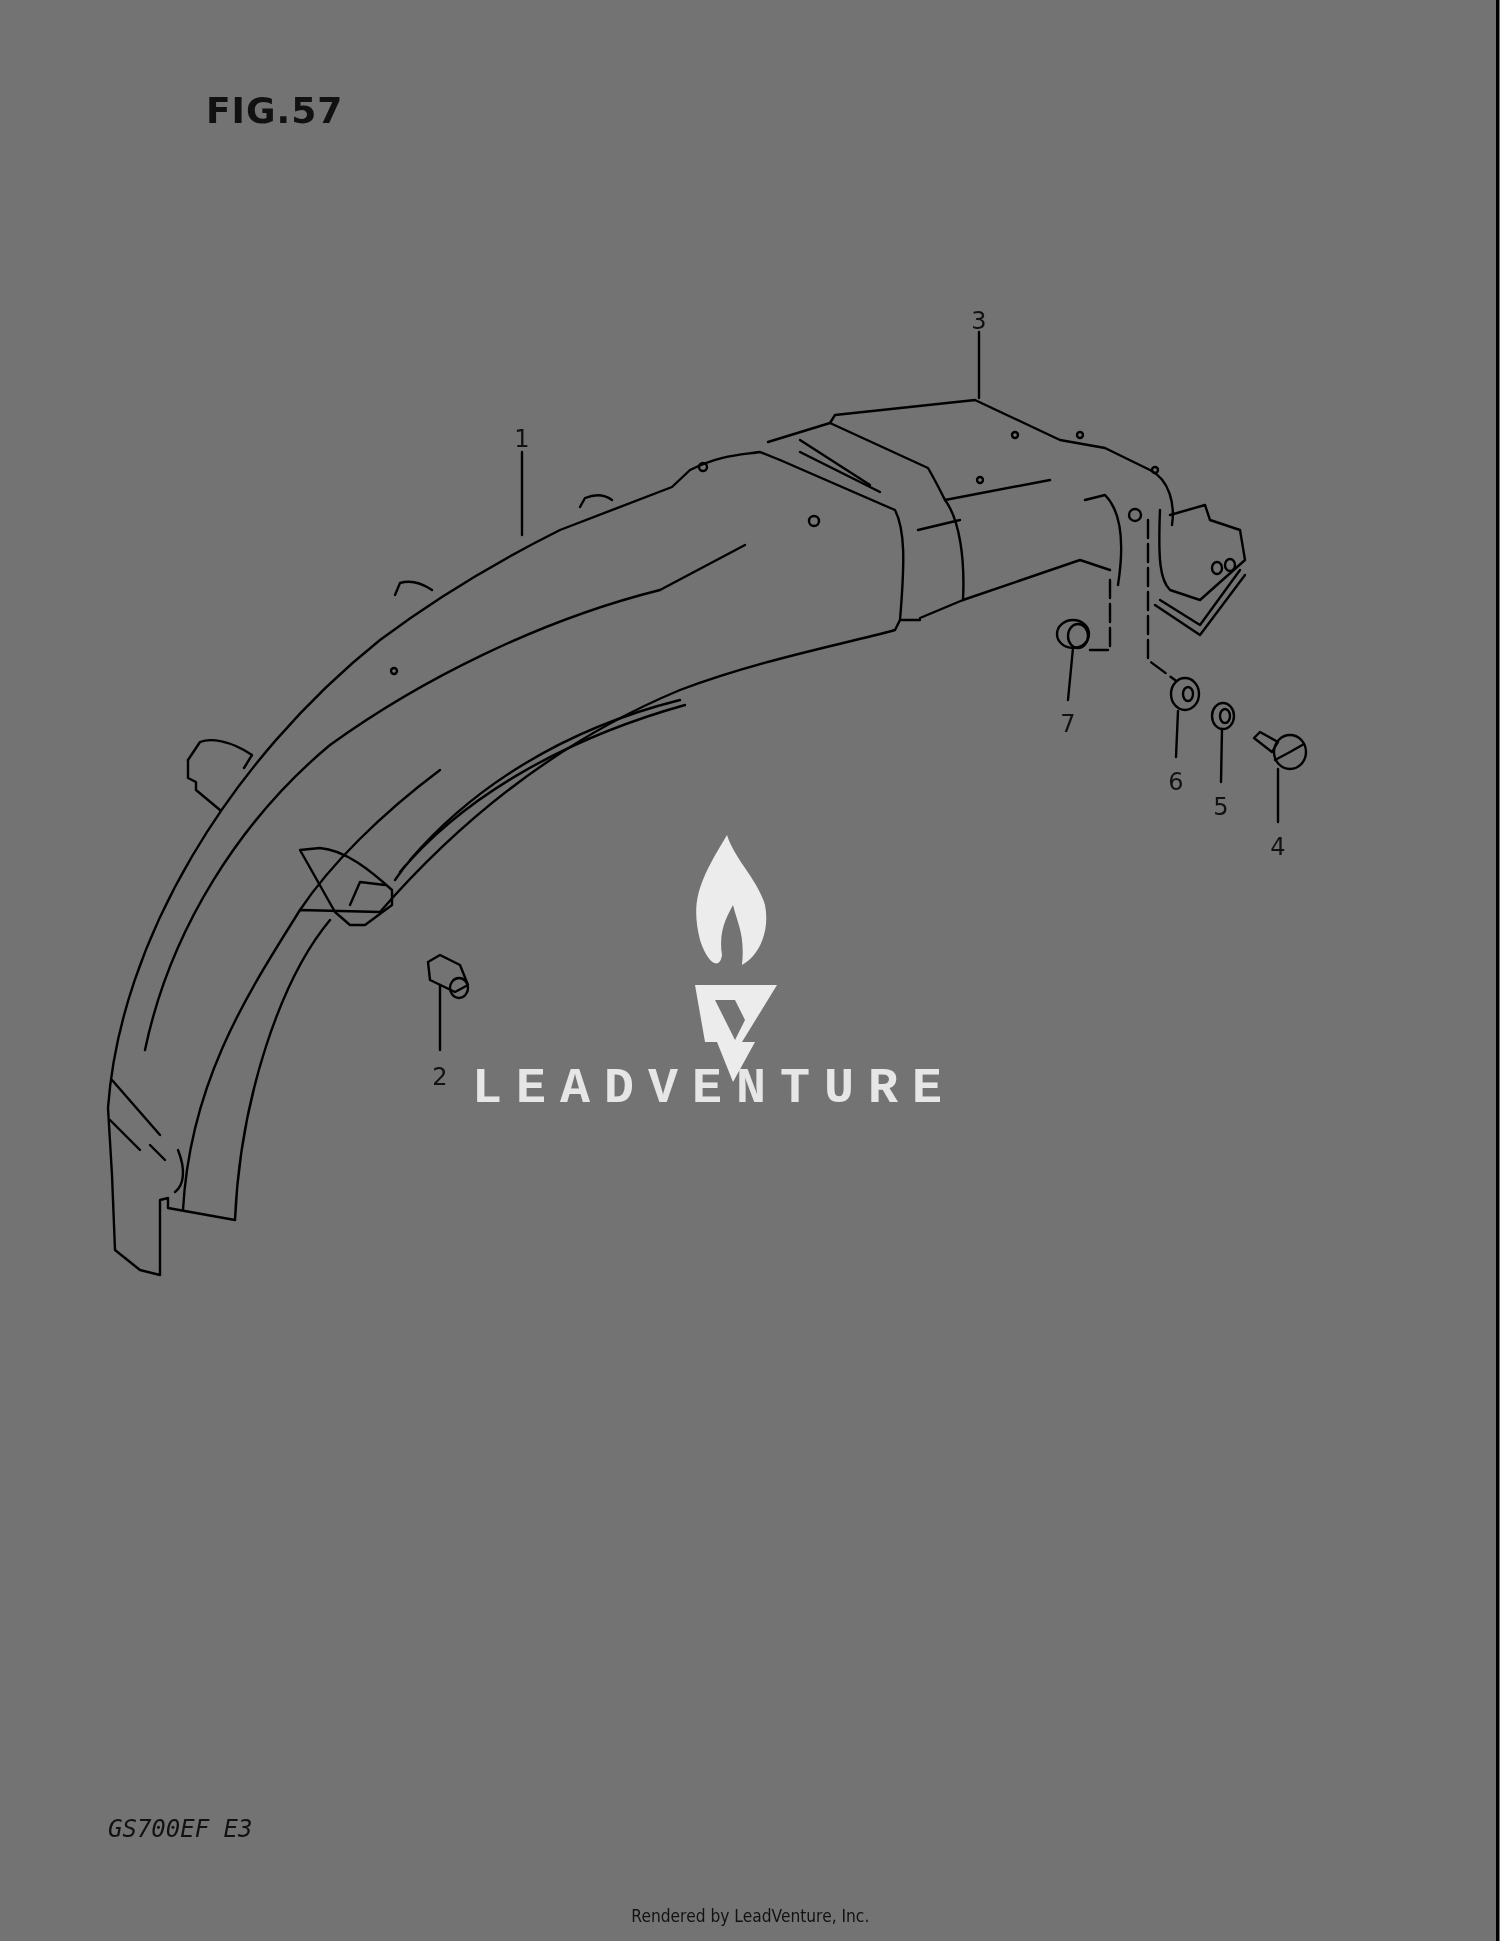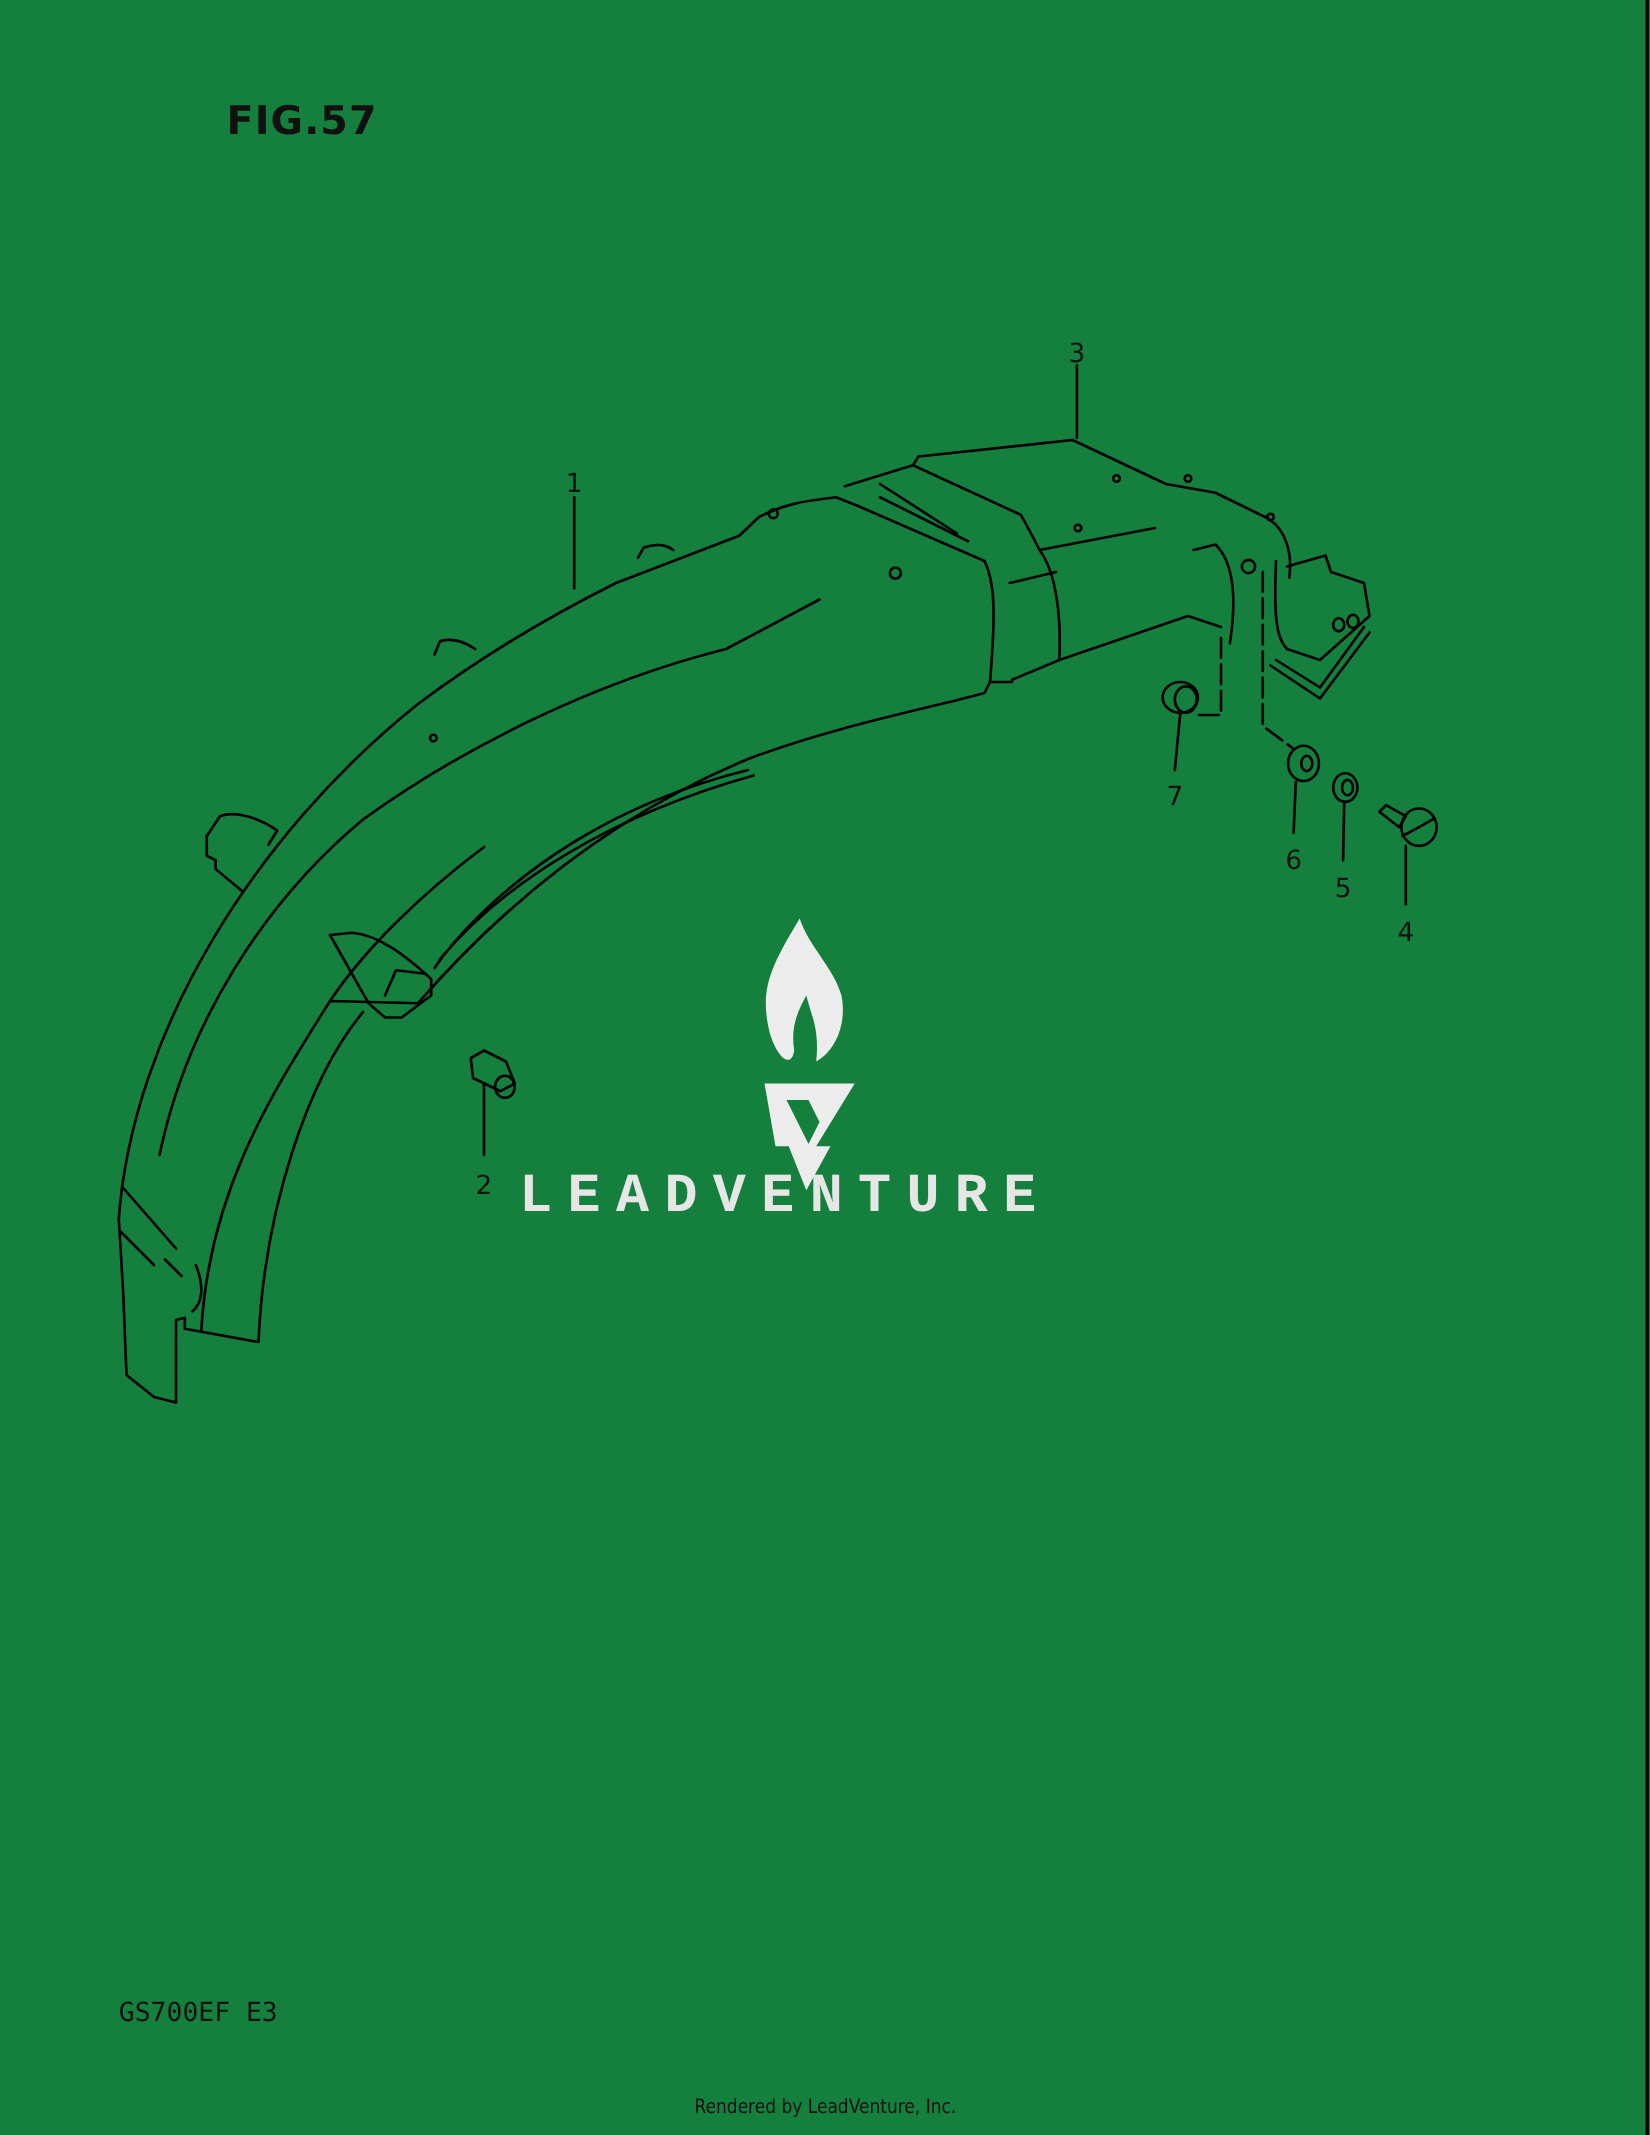--- a/index.html
+++ b/index.html
@@ -1,20 +1,20 @@
 <!DOCTYPE html>
 <html><head>
 <meta charset="utf-8">
 <style>
   html, body { margin: 0; padding: 0; background: #ffffff; }
   body { width: 1500px; height: 1941px; position: relative; overflow: hidden; font-family: "DejaVu Sans", sans-serif; }
-  .page { position: absolute; left: 0; top: 0; width: 1500px; height: 1941px; background: #15803d; }
+  .page { position: absolute; left: 0; top: 0; width: 1500px; height: 1941px; background: #737373; }
   .right-border { position: absolute; left: 1496px; top: 0; width: 3px; height: 1941px; background: #000; }
   .fig-title { position: absolute; left: 206px; top: 90px; font-family: "DejaVu Sans", sans-serif; font-weight: bold; font-size: 36px; letter-spacing: 1px; color: #111; }
-  .model-code { position: absolute; left: 108px; top: 1815px; font-family: "DejaVu Sans Mono", monospace; font-size: 24px; color: #111; letter-spacing: 0px; }
+  .model-code { position: absolute; left: 108px; top: 1815px; font-family: "DejaVu Sans Mono", monospace; font-size: 24px; color: #111; letter-spacing: 0px; font-style: italic; }
   .footer { position: absolute; left: 0; width: 1500px; top: 1905px; text-align: center; font-family: "DejaVu Sans", sans-serif; font-size: 18px; color: #111; }
   .footer span { display: inline-block; transform: scaleX(0.86); }
   svg.diagram { position: absolute; left: 0; top: 0; width: 1500px; height: 1941px; }
   .callout { position: absolute; font-family: "DejaVu Sans", sans-serif; font-size: 24px; color: #111; transform: translateX(-50%); }
   .watermark-text { position: absolute; left: 472px; top: 1060px; font-family: Liberation Mono, monospace; font-weight: bold; font-size: 50px; letter-spacing: 14px; color: #e6e6e6; }
 </style>
 </head>
 <body>
 
 <div class="page">

